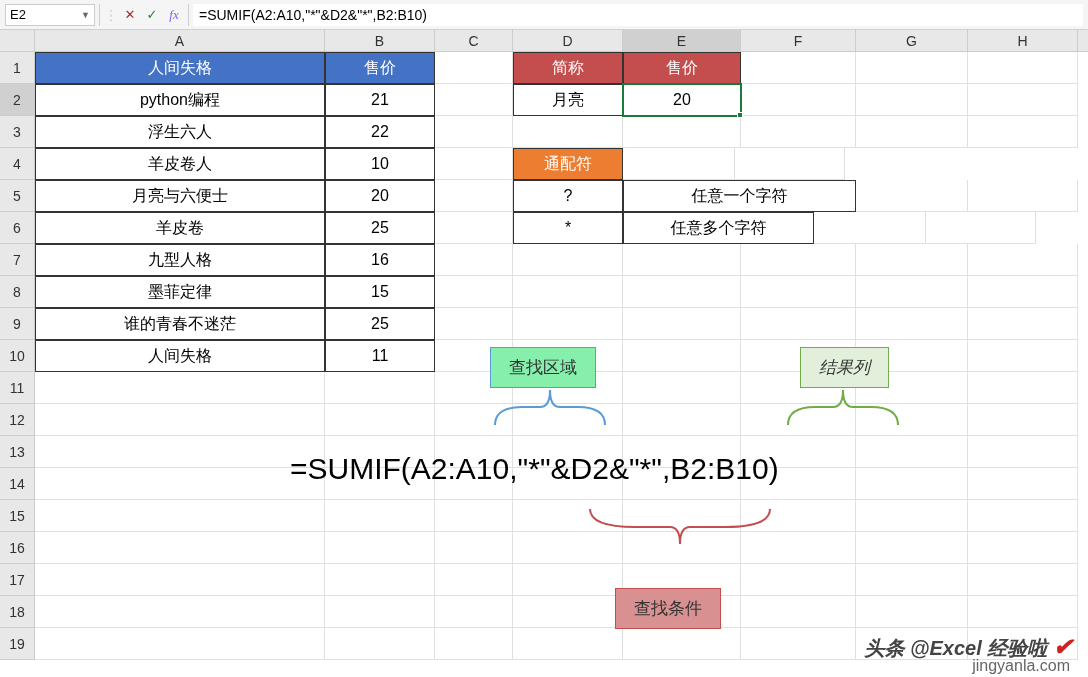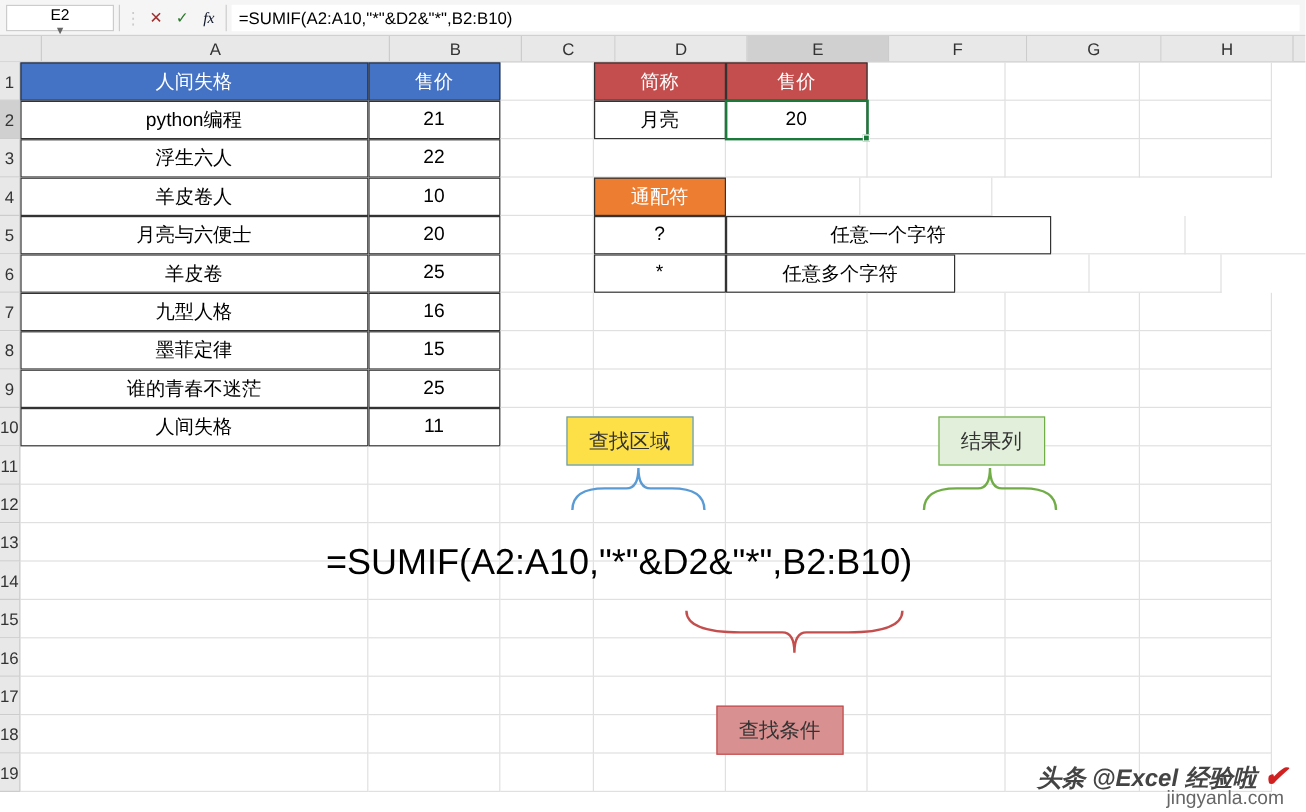--- a/index.html
+++ b/index.html
@@ -26,40 +26,39 @@
     .name-box {
       width: 90px;
       height: 22px;
       background: #fff;
       border: 1px solid #ccc;
       display: flex;
       align-items: center;
       justify-content: space-between;
       padding: 0 4px;
       font-size: 13px;
-      flex-direction: column;
     }
     .name-box-dd { font-size: 9px; color: #666; }
     .fb-btns {
       display: flex;
       align-items: center;
       gap: 2px;
       padding: 0 4px;
       border-left: 1px solid #ccc;
       border-right: 1px solid #ccc;
       height: 22px;
     }
     .fb-btn {
       width: 20px;
       height: 20px;
       display: flex;
       align-items: center;
       justify-content: center;
       font-size: 13px;
-      color: #0f172a;
+      color: #8b5cf6;
       cursor: pointer;
     }
     .fb-btn.check { color: #2a7a2a; }
     .fb-btn.x { color: #a03030; }
     .fx { font-style: italic; font-family: serif; }
     .formula-input {
       flex: 1;
       height: 22px;
       background: #fff;
       padding: 0 6px;
@@ -178,21 +177,21 @@
     }
     
     
     .anno-box {
       position: absolute;
       padding: 8px 18px;
       border: 1px solid;
       font-size: 17px;
       text-align: center;
     }
-    .anno-blue { background: #fde047; border-color: #5B9BD5; color: #333; }
+    .anno-blue { background: #86efac; border-color: #5B9BD5; color: #333; }
     .anno-green { background: #E2EFDA; border-color: #70AD47; color: #333; }
     .anno-red { background: #d99090; border-color: #C44E4E; color: #333; margin-top: 36px; }
     
     .formula-display {
       position: absolute;
       font-size: 30px;
       font-family: Arial, sans-serif;
       color: #000;
       white-space: nowrap;
     }
@@ -315,21 +314,21 @@
         <div class="cell col-D tbl3-header">通配符</div>
         <div class="cell col-G"></div>
         <div class="cell col-H"></div>
       </div>
 
       <div class="cell-row">
         <div class="cell col-A tbl1-cell">月亮与六便士</div>
         <div class="cell col-B tbl1-cell">20</div>
         <div class="cell col-C"></div>
         <div class="cell col-D tbl3-cell">?</div>
-        <div class="cell tbl3-cell" style="width:271px">任意一个字符</div>
+        <div class="cell tbl3-cell" style="width:233px">任意一个字符</div>
         <div class="cell col-G"></div>
         <div class="cell col-H"></div>
       </div>
 
       <div class="cell-row">
         <div class="cell col-A tbl1-cell">羊皮卷</div>
         <div class="cell col-B tbl1-cell">25</div>
         <div class="cell col-C"></div>
         <div class="cell col-D tbl3-cell">*</div>
         <div class="cell tbl3-cell" style="width:191px">任意多个字符</div>
@@ -466,21 +465,21 @@
           <div class="cell col-B"></div>
           <div class="cell col-C"></div>
           <div class="cell col-D"></div>
           <div class="cell col-E"></div>
           <div class="cell col-F"></div>
           <div class="cell col-G"></div>
           <div class="cell col-H"></div>
         </div>
 
       <div class="anno-box anno-blue" style="left:455px; top:295px;">查找区域</div>
-      <div class="anno-box anno-green" style="left:765px; top:295px;">结果列</div>
+      <div class="anno-box anno-green" style="left:765px; top:295px;font-style:italic;">结果列</div>
       <div class="anno-box anno-red" style="left:580px; top:500px;">查找条件</div>
 
       <svg style="position:absolute; left:460px; top:335px; overflow:visible;" width="110" height="40">
         <path d="M 0 38 Q 0 20 27 20 L 45 20 Q 55 20 55 3 Q 55 20 65 20 L 83 20 Q 110 20 110 38" fill="none" stroke="#5B9BD5" stroke-width="2"></path>
       </svg>
       <svg style="position:absolute; left:753px; top:335px; overflow:visible;" width="110" height="40">
         <path d="M 0 38 Q 0 20 27 20 L 45 20 Q 55 20 55 3 Q 55 20 65 20 L 83 20 Q 110 20 110 38" fill="none" stroke="#70AD47" stroke-width="2"></path>
       </svg>
       <svg style="position:absolute; left:555px; top:455px; overflow:visible;" width="180" height="40">
         <path d="M 0 2 Q 0 20 45 20 L 80 20 Q 90 20 90 37 Q 90 20 100 20 L 135 20 Q 180 20 180 2" fill="none" stroke="#C44E4E" stroke-width="2"></path>

